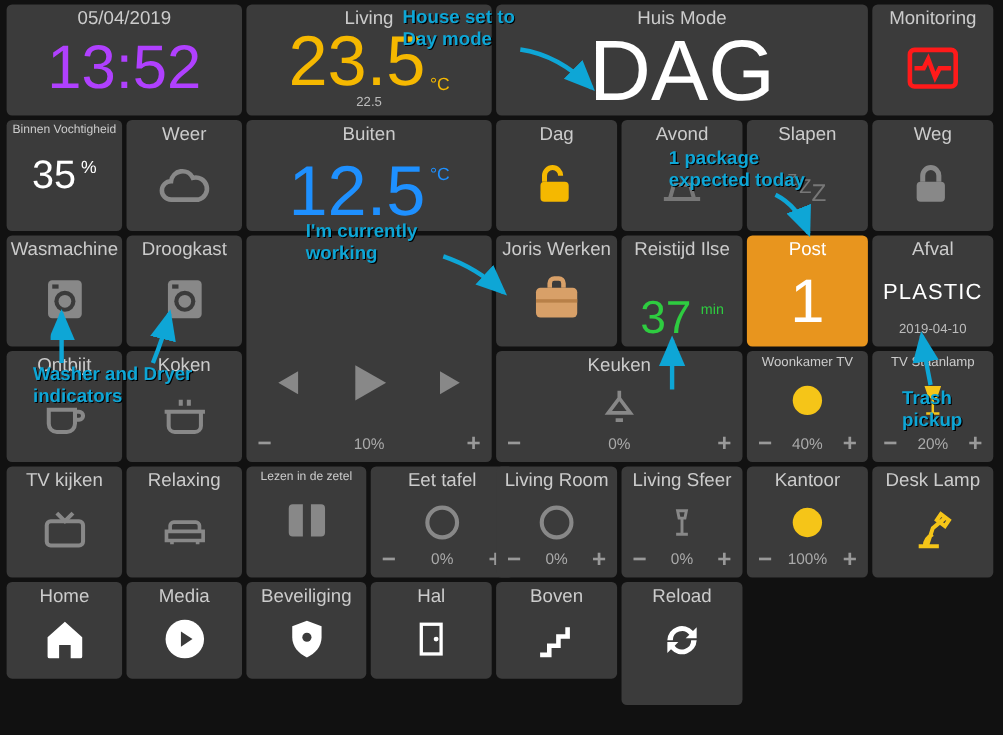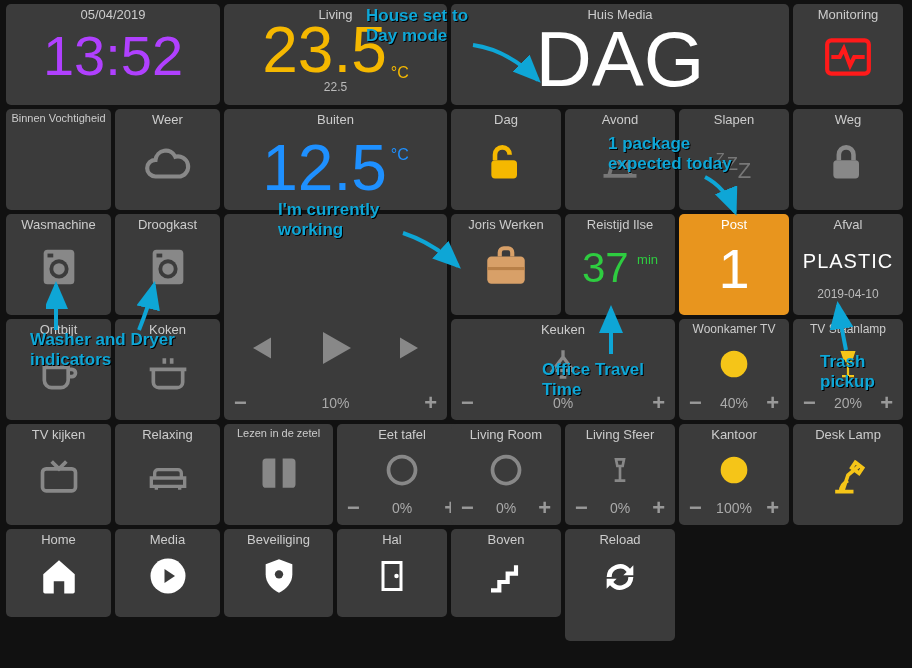--- a/index.html
+++ b/index.html
@@ -1,18 +1,18 @@
 <!DOCTYPE html>
 <html><head>
 <meta charset="utf-8">
 <style>
   html,body{margin:0;padding:0;background:#111;font-family:Helvetica,Arial,sans-serif;color:#ddd;width:912px;height:668px;overflow:hidden;font-weight:300}
   .dash{position:relative;padding:4px;}
   .tile{position:absolute;background:#3b3b3b;border-radius:5px;box-sizing:border-box;text-align:center;overflow:hidden}
-  .lbl{font-size:13px;color:#ccc;padding-top:3px;font-weight:300;white-space:nowrap}
+  .lbl{font-size:17px;color:#ccc;padding-top:3px;font-weight:300;white-space:nowrap}
   .big{font-size:64px;line-height:1;font-weight:200}
   .xl{font-size:78px;line-height:1;font-weight:300}
   .icon-svg{display:block;margin:0 auto}
   .dimrow{position:absolute;bottom:4px;left:0;right:0;display:flex;align-items:center;justify-content:space-between;padding:0 10px;font-size:14px;color:#aaa}
   .dimrow .pm{font-size:22px;font-weight:bold;color:#999}
   .annot{position:absolute;color:#0ea6d6;font-weight:700;font-size:17px;text-shadow:1px 1px 0 #000;pointer-events:none;line-height:1.15}
   .arrow{position:absolute;pointer-events:none}
 </style>
 </head>
 <body>
@@ -25,33 +25,37 @@
 </div>
 <div class="tile" style="left:224px;top:4px;width:223px;height:101px">
   <div class="lbl">Living</div>
   <div style="display:flex;align-items:flex-end;justify-content:center;margin-top:-4px">
     <span class="big" style="color:#f5b800">23.5</span>
     <span style="color:#f5b800;font-size:16px;margin-top:10px;margin-left:4px">°C</span>
   </div>
   <div style="color:#bbb;font-size:12px;margin-top:-2px">22.5</div>
 </div>
 <div class="tile" style="left:451px;top:4px;width:338px;height:101px">
-  <div class="lbl">Huis Media</div>
+  <div class="lbl">Huis Mode</div>
   <div class="xl" style="color:#fff;margin-top:-2px;font-weight:400">DAG</div>
 </div>
 <div class="tile" style="left:793px;top:4px;width:110px;height:101px">
   <div class="lbl">Monitoring</div>
   <svg class="icon-svg" width="50" height="50" viewBox="0 0 24 24" style="margin-top:10px">
         <rect x="2" y="4" width="20" height="16" rx="2" fill="none" stroke="#ff1a1a" stroke-width="2"></rect>
         <polyline points="4,12 8,12 10,8 13,16 15,12 20,12" fill="none" stroke="#ff1a1a" stroke-width="2"></polyline>
       </svg>
 </div>
 
 <div class="tile" style="left:6px;top:109px;width:105px;height:101px">
   <div class="lbl" style="font-size:11px">Binnen Vochtigheid</div>
+  <div style="margin-top:14px">
+    <span style="font-size:36px;color:#fff;font-weight:300">35</span>
+    <span style="font-size:16px;color:#fff;vertical-align:top;margin-top:6px;display:inline-block">%</span>
+  </div>
 </div>
 <div class="tile" style="left:115px;top:109px;width:105px;height:101px">
   <div class="lbl">Weer</div>
   <svg class="icon-svg" width="60" height="50" viewBox="0 0 24 24" style="margin-top:12px">
         <path d="M6 18 a4 4 0 0 1 0-8 a5 5 0 0 1 9.5-1.5 A4 4 0 0 1 18 18 Z" fill="none" stroke="#888" stroke-width="2"></path>
       </svg>
 </div>
 <div class="tile" style="left:224px;top:109px;width:223px;height:101px">
   <div class="lbl">Buiten</div>
   <div style="display:flex;align-items:flex-start;justify-content:center;margin-top:9px">
@@ -128,21 +132,21 @@
 <div class="tile" style="left:451px;top:214px;width:110px;height:101px">
   <div class="lbl">Joris Werken</div>
   <svg class="icon-svg" width="50" height="50" viewBox="0 0 24 24" style="margin-top:10px">
         <path d="M9 7V5a2 2 0 0 1 2-2h2a2 2 0 0 1 2 2v2" fill="none" stroke="#d8a068" stroke-width="2"></path>
         <rect x="3" y="7" width="18" height="13" rx="2" fill="#d8a068"></rect>
         <rect x="3" y="12" width="18" height="1.5" fill="#b88048"></rect>
       </svg>
 </div>
 <div class="tile" style="left:565px;top:214px;width:110px;height:101px">
   <div class="lbl">Reistijd Ilse</div>
-  <div style="margin-top:12px">
+  <div style="margin-top:28px">
     <span style="font-size:42px;color:#2ecc40;font-weight:300">37</span>
     <span style="font-size:13px;color:#2ecc40;vertical-align:top;margin-top:8px;display:inline-block;margin-left:4px">min</span>
   </div>
 </div>
 <div class="tile" style="left:679px;top:214px;width:110px;height:101px;background:#e8951e">
   <div class="lbl" style="color:#fff">Post</div>
   <div style="font-size:56px;color:#fff;font-weight:300;margin-top:4px">1</div>
 </div>
 <div class="tile" style="left:793px;top:214px;width:110px;height:101px">
   <div class="lbl">Afval</div>
@@ -331,22 +335,20 @@
 
 <div class="annot" style="left:30px;top:330px;white-space:pre">Washer and Dryer
 indicators</div>
 <svg class="arrow" style="left:46px;top:280px" width="40" height="55">
       <path d="M10 50 Q10 25 10 5" fill="none" stroke="#0ea6d6" stroke-width="4" marker-end="url(#ah1)"></path>
     </svg>
 <svg class="arrow" style="left:124px;top:280px" width="50" height="55">
       <path d="M15 50 Q25 25 30 5" fill="none" stroke="#0ea6d6" stroke-width="4" marker-end="url(#ah1)"></path>
     </svg>
 
-<div class="annot" style="left:542px;top:360px;white-space:pre">Office Travel
-Time</div>
 <svg class="arrow" style="left:596px;top:304px" width="40" height="55">
       <path d="M15 50 Q15 25 15 5" fill="none" stroke="#0ea6d6" stroke-width="4" marker-end="url(#ah1)"></path>
     </svg>
 
 <div class="annot" style="left:820px;top:352px;white-space:pre">Trash
 pickup</div>
 <svg class="arrow" style="left:826px;top:300px" width="40" height="55">
       <path d="M20 50 Q15 25 12 5" fill="none" stroke="#0ea6d6" stroke-width="4" marker-end="url(#ah1)"></path>
     </svg>
 

